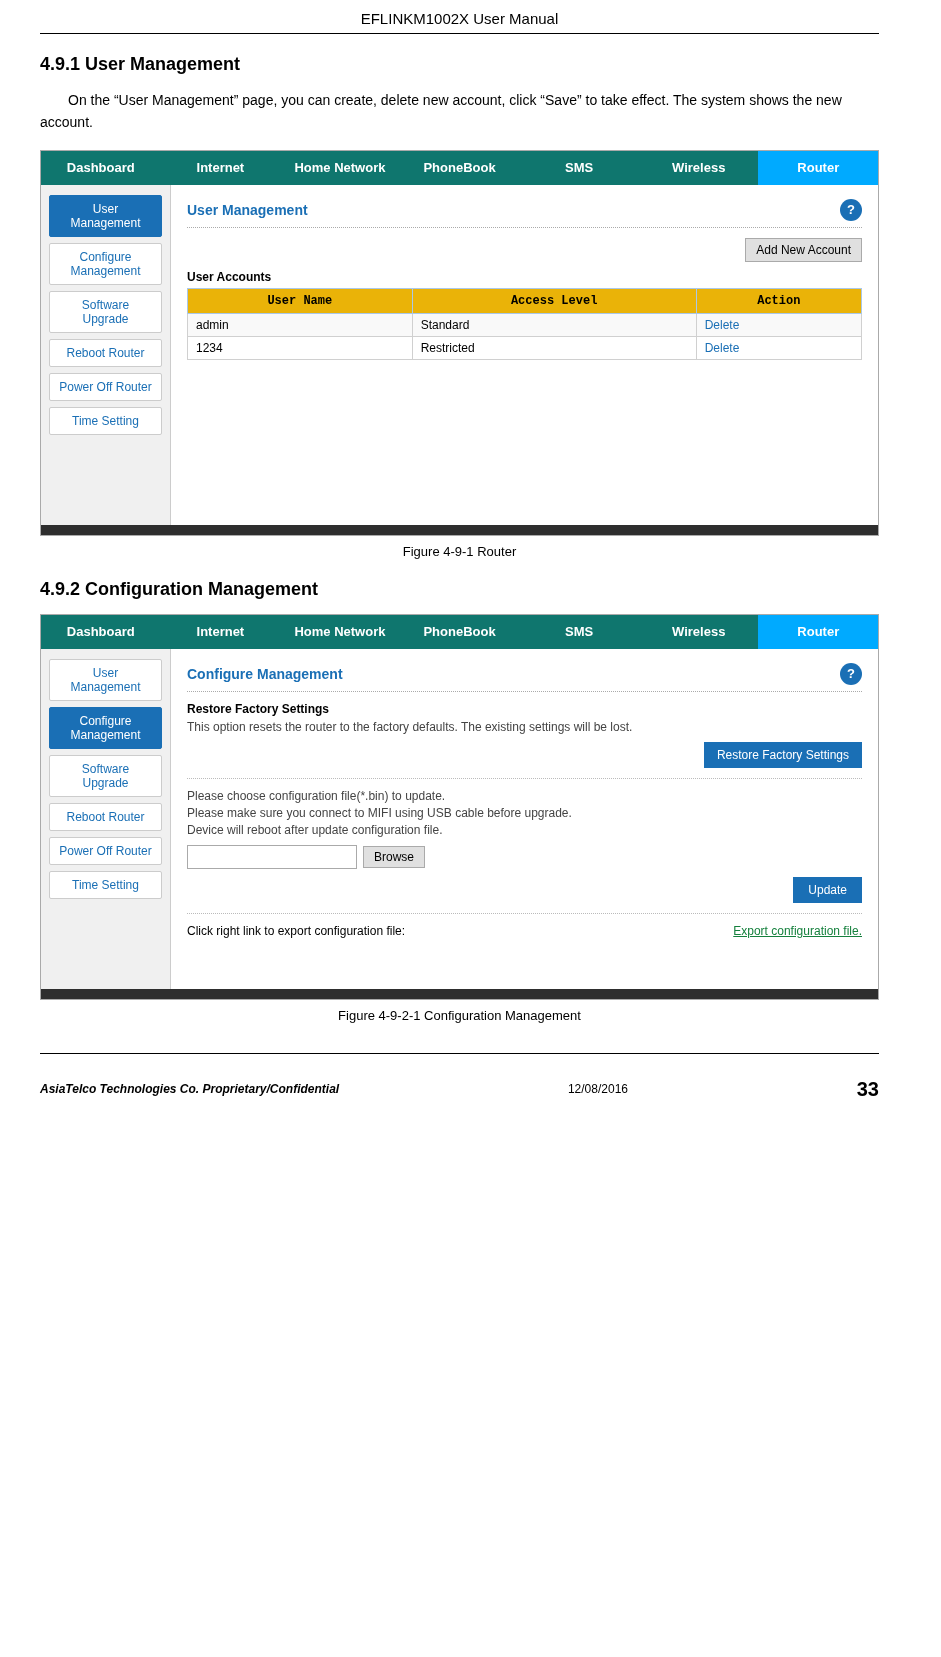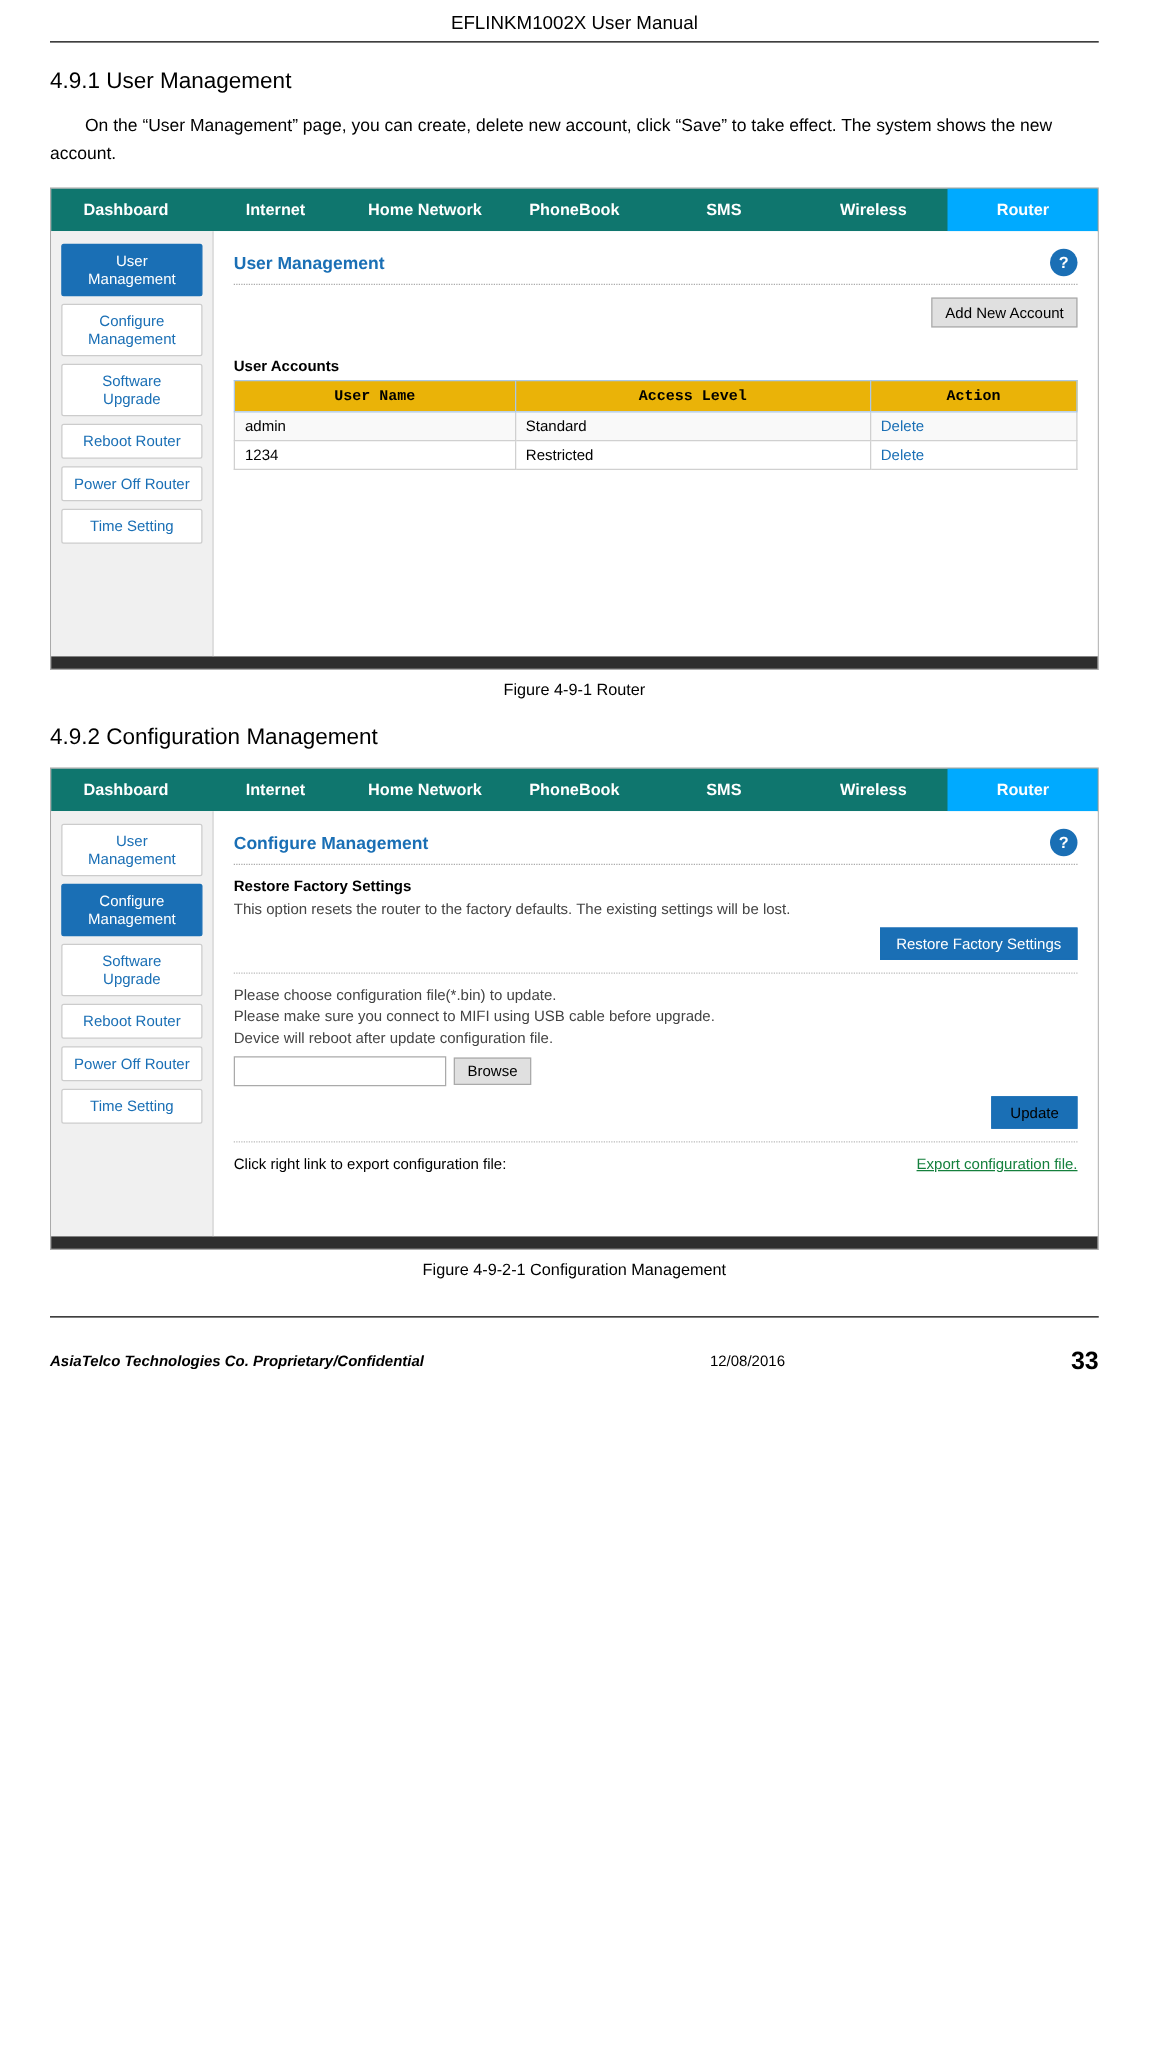--- a/index.html
+++ b/index.html
@@ -21,21 +21,21 @@
     .page-header {
       text-align: center;
       border-bottom: 1px solid #000;
       padding-bottom: 6px;
       margin-bottom: 20px;
       font-size: 15px;
       font-weight: normal;
     }
     .section-title {
       font-size: 18px;
-      font-weight: normal;
+      font-weight: bold;
       margin-bottom: 14px;
       margin-top: 10px;
     }
     .section-desc {
       font-size: 14px;
       line-height: 1.6;
       margin-bottom: 16px;
       text-indent: 2em;
     }
     .figure-caption {
@@ -127,21 +127,21 @@
       font-weight: bold;
       cursor: pointer;
     }
     .add-account-btn {
       background: #e0e0e0;
       border: 1px solid #aaa;
       padding: 4px 10px;
       font-size: 12px;
       cursor: pointer;
       float: right;
-      margin-bottom: 24px;
+      margin-bottom: 8px;
     }
     .user-accounts-label {
       font-size: 12px;
       font-weight: bold;
       margin-bottom: 4px;
       clear: both;
     }
     .user-table {
       width: 100%;
       border-collapse: collapse;
@@ -213,21 +213,21 @@
     }
     .browse-btn {
       background: #e0e0e0;
       border: 1px solid #aaa;
       padding: 3px 10px;
       font-size: 12px;
       cursor: pointer;
     }
     .update-btn {
       background: #1a6fb5;
-      color: #000000;
+      color: #ffffff;
       border: 1px solid #1a6fb5;
       padding: 5px 14px;
       font-size: 12px;
       cursor: pointer;
       float: right;
     }
     .export-row {
       display: flex;
       justify-content: space-between;
       align-items: center;

